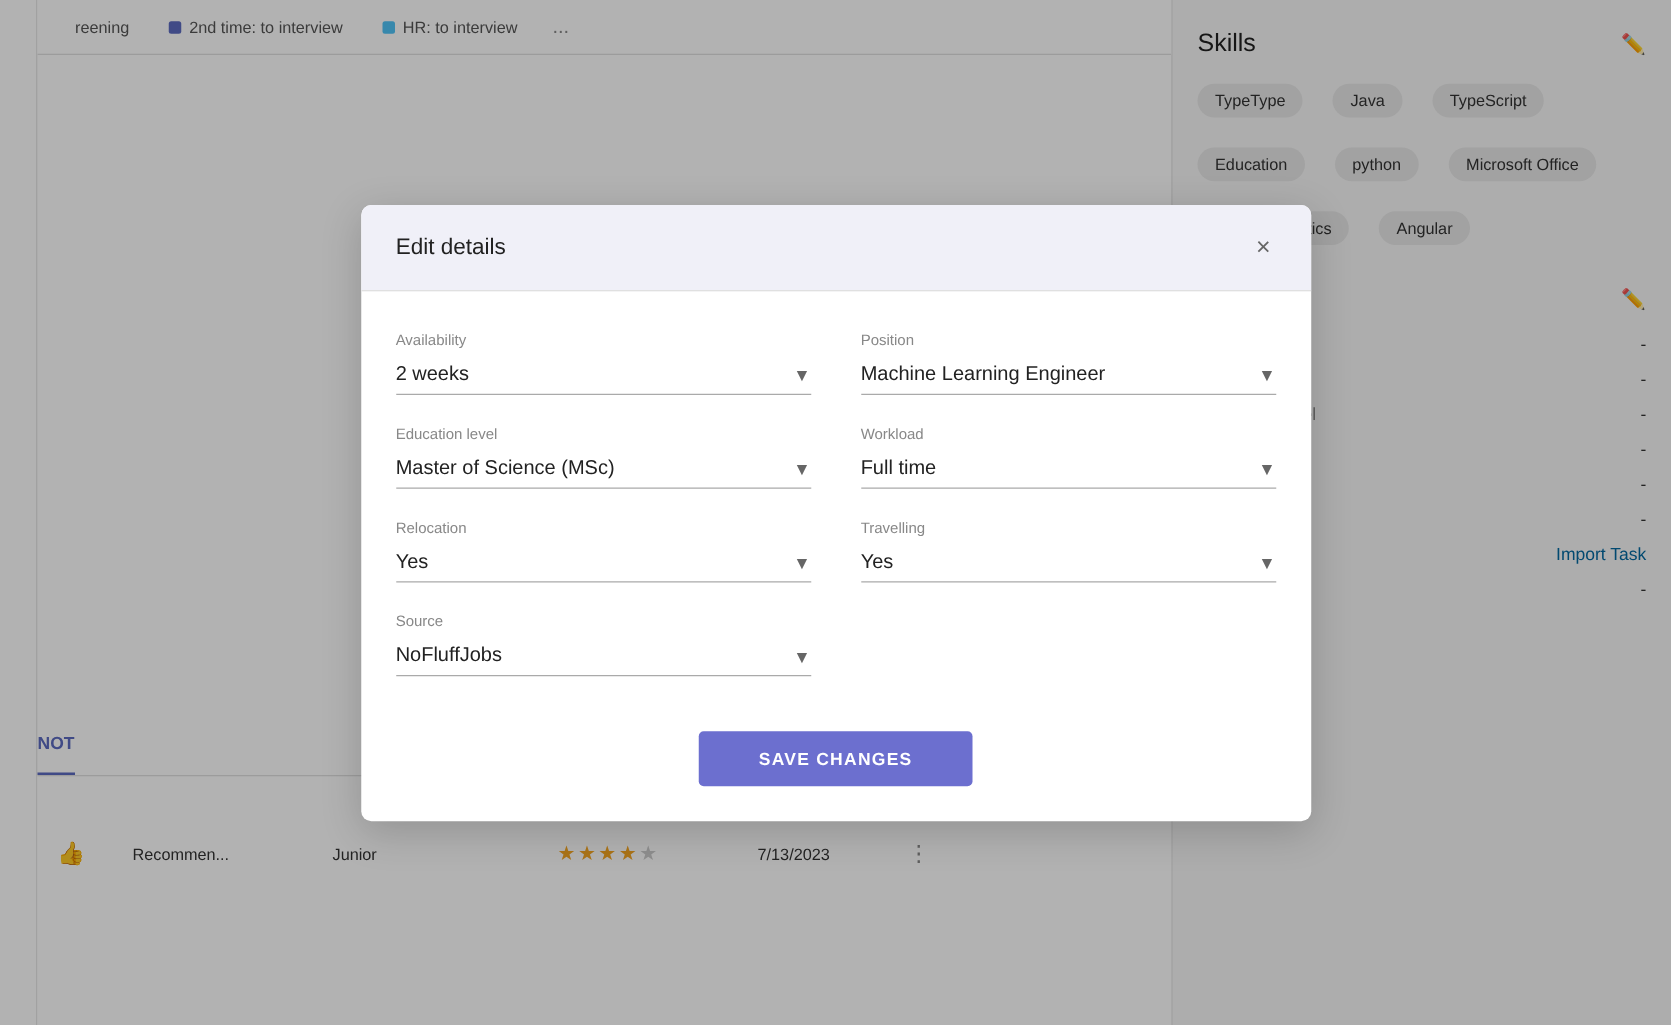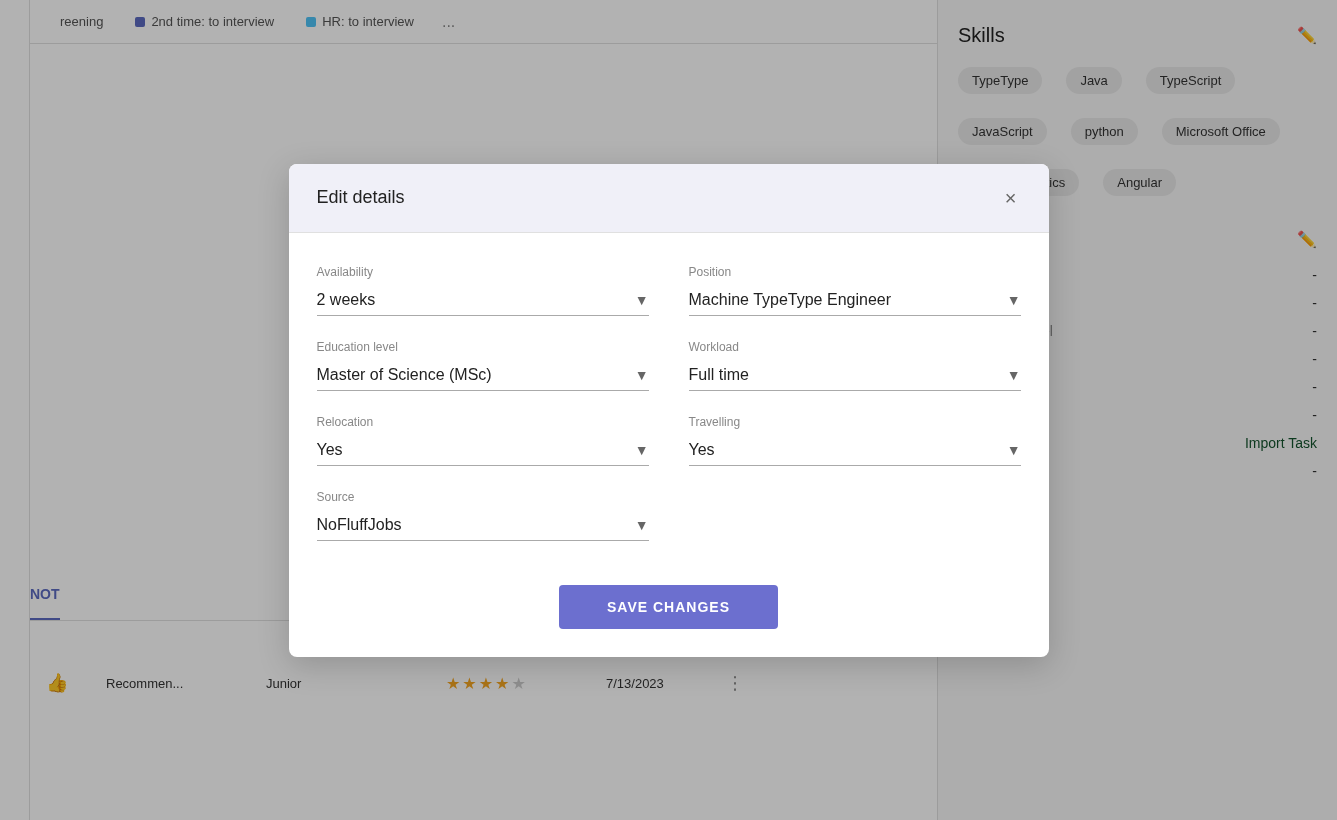--- a/index.html
+++ b/index.html
@@ -148,21 +148,21 @@
       align-items: center;
       font-size: 14px;
     }
     .detail-label {
       color: #888;
     }
     .detail-value {
       color: #333;
     }
     .detail-value.import-task {
-      color: #14532d;
+      color: #0369a1;
       font-weight: 500;
     }
 
     
     .modal-overlay {
       position: absolute;
       top: 0; left: 0; right: 0; bottom: 0;
       background: rgba(0,0,0,0.3);
       display: flex;
       align-items: center;
@@ -338,21 +338,21 @@
 
     <div class="sidebar-section">
       <div class="sidebar-section-header">
         <span class="sidebar-section-title">Skills</span>
         <span class="edit-icon">✏️</span>
       </div>
       <div class="skills-chips">
         <span class="skill-chip">TypeType</span>
         <span class="skill-chip">Java</span>
         <span class="skill-chip">TypeScript</span>
-        <span class="skill-chip">JavaScript</span>
+        <span class="skill-chip">Education</span>
         <span class="skill-chip">python</span>
         <span class="skill-chip">Microsoft Office</span>
         <span class="skill-chip">google analytics</span>
         <span class="skill-chip">Angular</span>
       </div>
     </div>
 
     <div class="sidebar-section">
       <div class="sidebar-section-header">
         <span class="sidebar-section-title">Details</span>
@@ -411,21 +411,21 @@
           <span class="field-label">Availability</span>
           <div class="field-select">
             <span class="field-select-value">2 weeks</span>
             <span class="field-select-arrow">▼</span>
           </div>
         </div>
 
         <div class="form-field">
           <span class="field-label">Position</span>
           <div class="field-select">
-            <span class="field-select-value">Machine TypeType Engineer</span>
+            <span class="field-select-value">Machine Learning Engineer</span>
             <span class="field-select-arrow">▼</span>
           </div>
         </div>
 
         <div class="form-field">
           <span class="field-label">Education level</span>
           <div class="field-select">
             <span class="field-select-value">Master of Science (MSc)</span>
             <span class="field-select-arrow">▼</span>
           </div>

